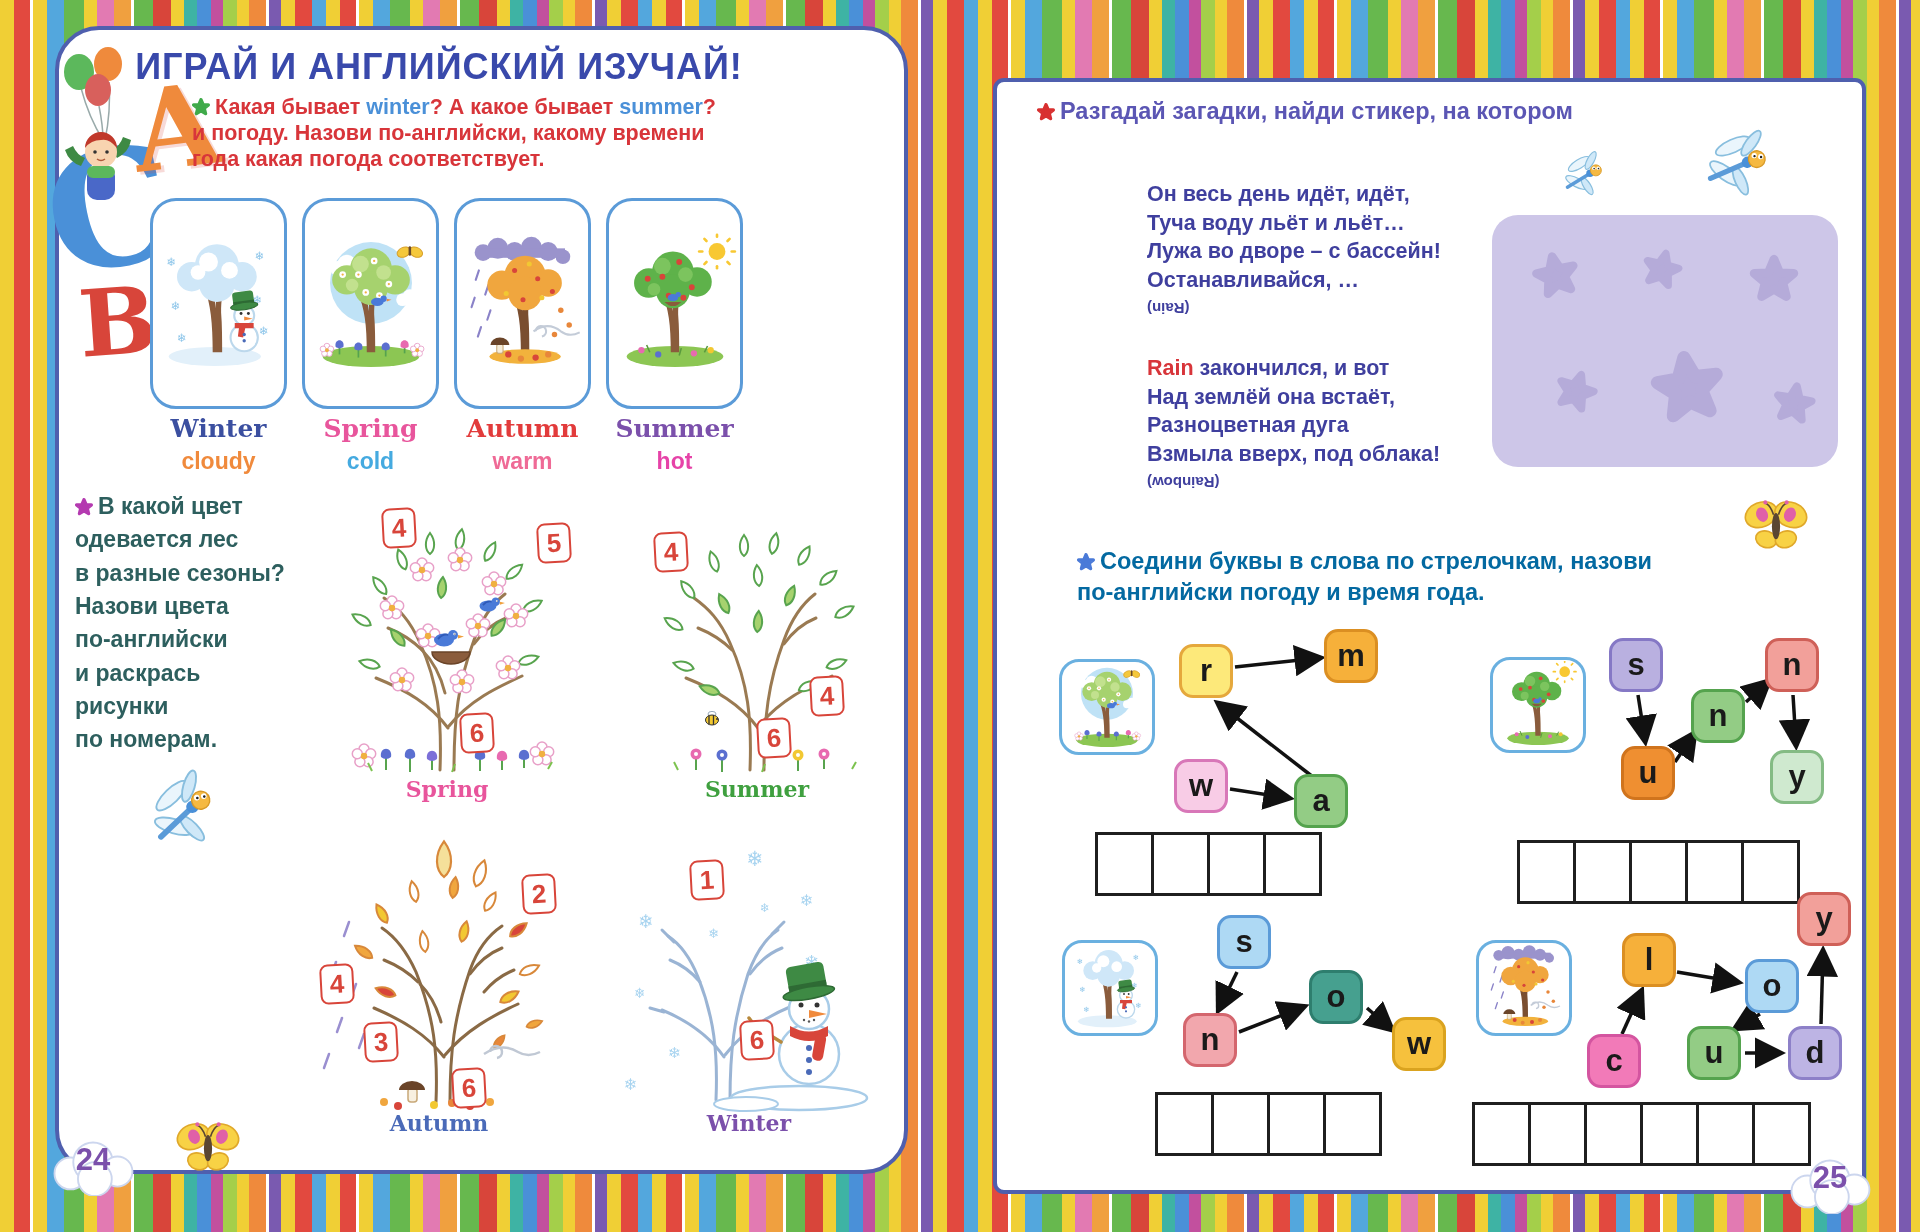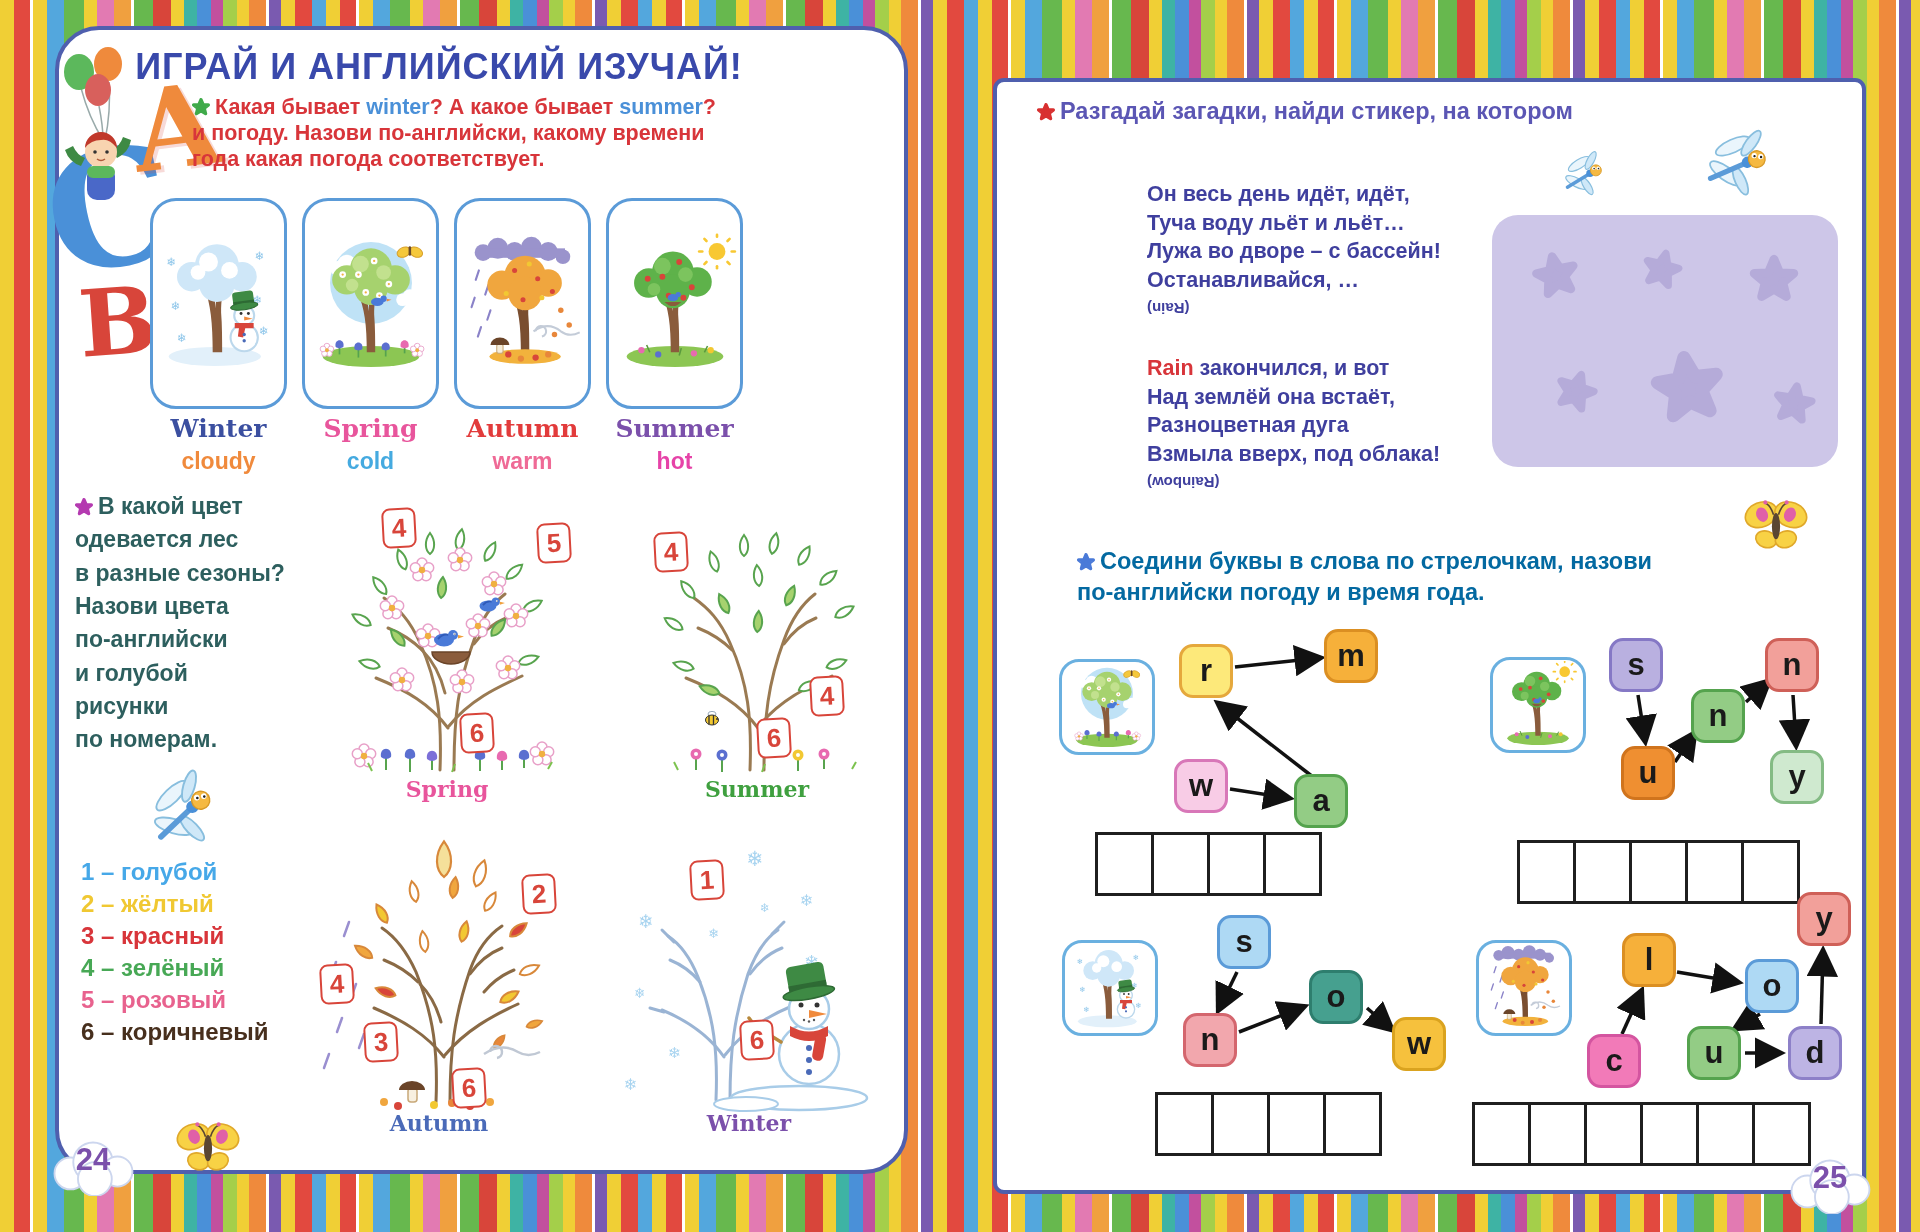--- a/index.html
+++ b/index.html
@@ -414,37 +414,29 @@
     </div>
 
     <div class="abs color-task">
       <div><svg class="bullet" viewBox="-11 -11 22 22">
             <use href="#star5" fill="#b43ab0" stroke="#b43ab0"></use>
           </svg><span>В какой цвет</span></div>
       <div>одевается лес</div>
       <div>в разные сезоны?</div>
       <div>Назови цвета</div>
       <div>по-английски</div>
-      <div>и голубой</div>
+      <div>и раскрась</div>
       <div>рисунки</div>
       <div>по номерам.</div>
     </div>
 
     <svg class="icon" style="left:80px;top:740px;transform:rotate(-12deg)" width="95" height="82" viewBox="0 0 100 86">
         <use href="#dragonfly"></use>
       </svg>
 
-    <div class="abs legend">
-      <div style="color: rgb(70, 168, 232);">1 – голубой</div>
-      <div style="color: rgb(240, 200, 50);">2 – жёлтый</div>
-      <div style="color: rgb(216, 53, 58);">3 – красный</div>
-      <div style="color: rgb(71, 168, 85);">4 – зелёный</div>
-      <div style="color: rgb(232, 98, 142);">5 – розовый</div>
-      <div style="color: rgb(71, 47, 29);">6 – коричневый</div>
-    </div>
 
     <div class="tree" style="left:243px;top:438px;">
       <svg class="otree" width="290" height="310" viewBox="0 0 290 310">
         <g stroke="#9a7a52" stroke-width="3" fill="none" stroke-linecap="round">
           <path d="M138,302 C140,250 136,215 118,175 C108,152 96,140 82,130"></path>
           <path d="M152,302 C152,250 156,215 172,172 C180,150 190,136 203,126"></path>
           <path d="M146,260 C128,236 104,222 74,210"></path>
           <path d="M147,258 C168,232 194,220 220,208"></path>
           <path d="M120,182 C108,170 96,164 86,160"></path>
           <path d="M172,176 C182,162 194,154 204,150"></path>

